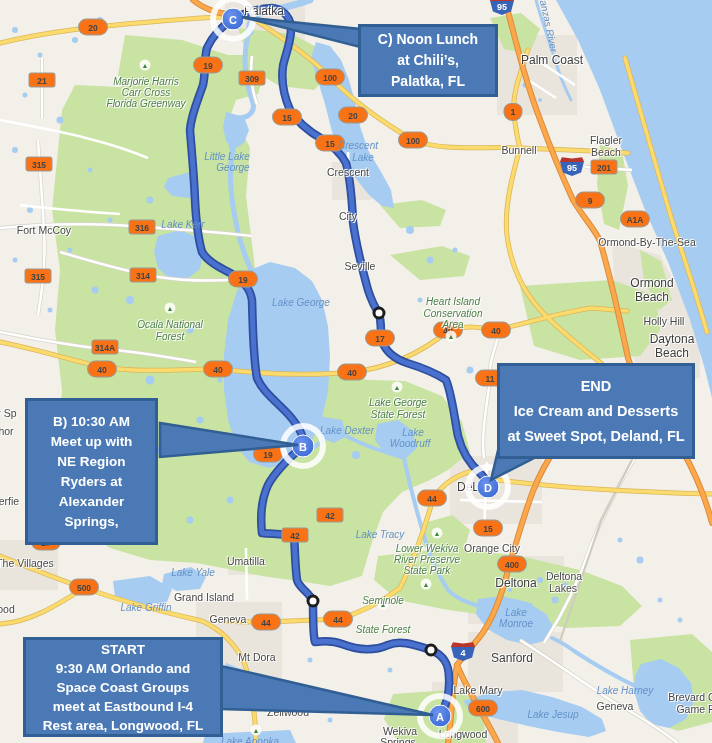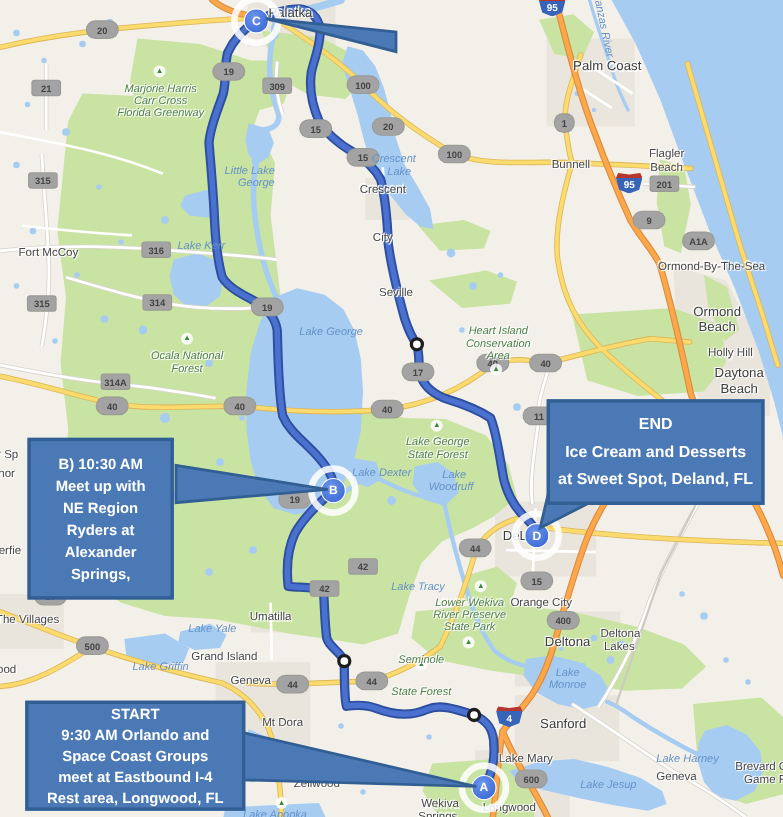--- a/index.html
+++ b/index.html
@@ -14,21 +14,21 @@
   #stage{position:relative;width:712px;height:743px;overflow:hidden;background:var(--land);
          font-family:"Liberation Sans", sans-serif; cursor:grab;}
   #stage svg{position:absolute;left:0;top:0;}
   .lbl{position:absolute;transform:translate(-50%,-50%);white-space:nowrap;z-index:6;
        text-shadow:0 0 2px #fff,0 0 2px #fff,1px 1px 0 #fff,-1px -1px 0 #fff;pointer-events:none;}
   .lbl.city{font-size:10.5px;color:#474747;}
   .lbl.city-lg{font-size:12px;color:#3c3c3c;}
   .lbl.water{font-size:10px;font-style:italic;color:#6592c8;text-shadow:none;}
   .lbl.park{font-size:10px;font-style:italic;color:#4c7f45;}
   .shield{position:absolute;transform:translate(-50%,-50%);z-index:5;display:flex;align-items:center;justify-content:center;
-          font-weight:bold;color:#444;background:#a3a3a3;box-shadow:0 0 0 1px #9a9a94;pointer-events:none;}
+          font-weight:bold;color:#444;background:#f97316;box-shadow:0 0 0 1px #9a9a94;pointer-events:none;}
   .shield.oval{min-width:22px;height:15px;border-radius:9px;font-size:8.5px;padding:0 3px;}
   .shield.rect{min-width:21px;height:13px;border-radius:2px;font-size:8.5px;padding:0 2px;}
   .shield.i{width:24px;height:20px;color:#fff;font-size:9px;box-shadow:none;border-radius:0;
             background:linear-gradient(#b8352c 0 29%,#3763b8 29% 100%);
             clip-path:polygon(50% 100%,88% 82%,100% 28%,92% 6%,50% 13%,8% 6%,0 28%,12% 82%);
             padding-top:3px;box-sizing:border-box;}
   .shield.us{width:17px;height:16px;border-radius:40% 40% 48% 48%;font-size:9px;}
   .tree{position:absolute;width:11px;height:11px;border-radius:50%;background:rgba(255,255,255,.85);
         transform:translate(-50%,-50%);z-index:5;display:flex;align-items:center;justify-content:center;
         color:#3d8540;font-size:7px;line-height:1;pointer-events:none;}
@@ -384,20 +384,25 @@
       <div class="marker" style="left: 488px; top: 487px;">D</div>
     </div>
 
   <svg id="wedges" width="712" height="743" viewBox="0 0 712 743">
     <polygon points="360,29 360,47 242,17" fill="var(--callout_fill)" stroke="var(--callout_border)" stroke-width="2.5"></polygon>
     <polygon points="160,423 160,457 298,445" fill="var(--callout_fill)" stroke="var(--callout_border)" stroke-width="2.5"></polygon>
     <polygon points="500,442 534,458 491,480" fill="var(--callout_fill)" stroke="var(--callout_border)" stroke-width="2.5"></polygon>
     <polygon points="221,666 221,709 433,715" fill="var(--callout_fill)" stroke="var(--callout_border)" stroke-width="2.5"></polygon>
   </svg>
 
+  <div class="callout" id="callout-c">
+    <span>C) Noon Lunch</span>
+    <span>at Chili’s,</span>
+    <span>Palatka, FL</span>
+  </div>
   <div class="callout" id="callout-b">
     <span>B) 10:30 AM</span>
     <span>Meet up with</span>
     <span>NE Region</span>
     <span>Ryders at</span>
     <span>Alexander</span>
     <span>Springs,</span>
   </div>
   <div class="callout" id="callout-end">
     <span>END</span>

